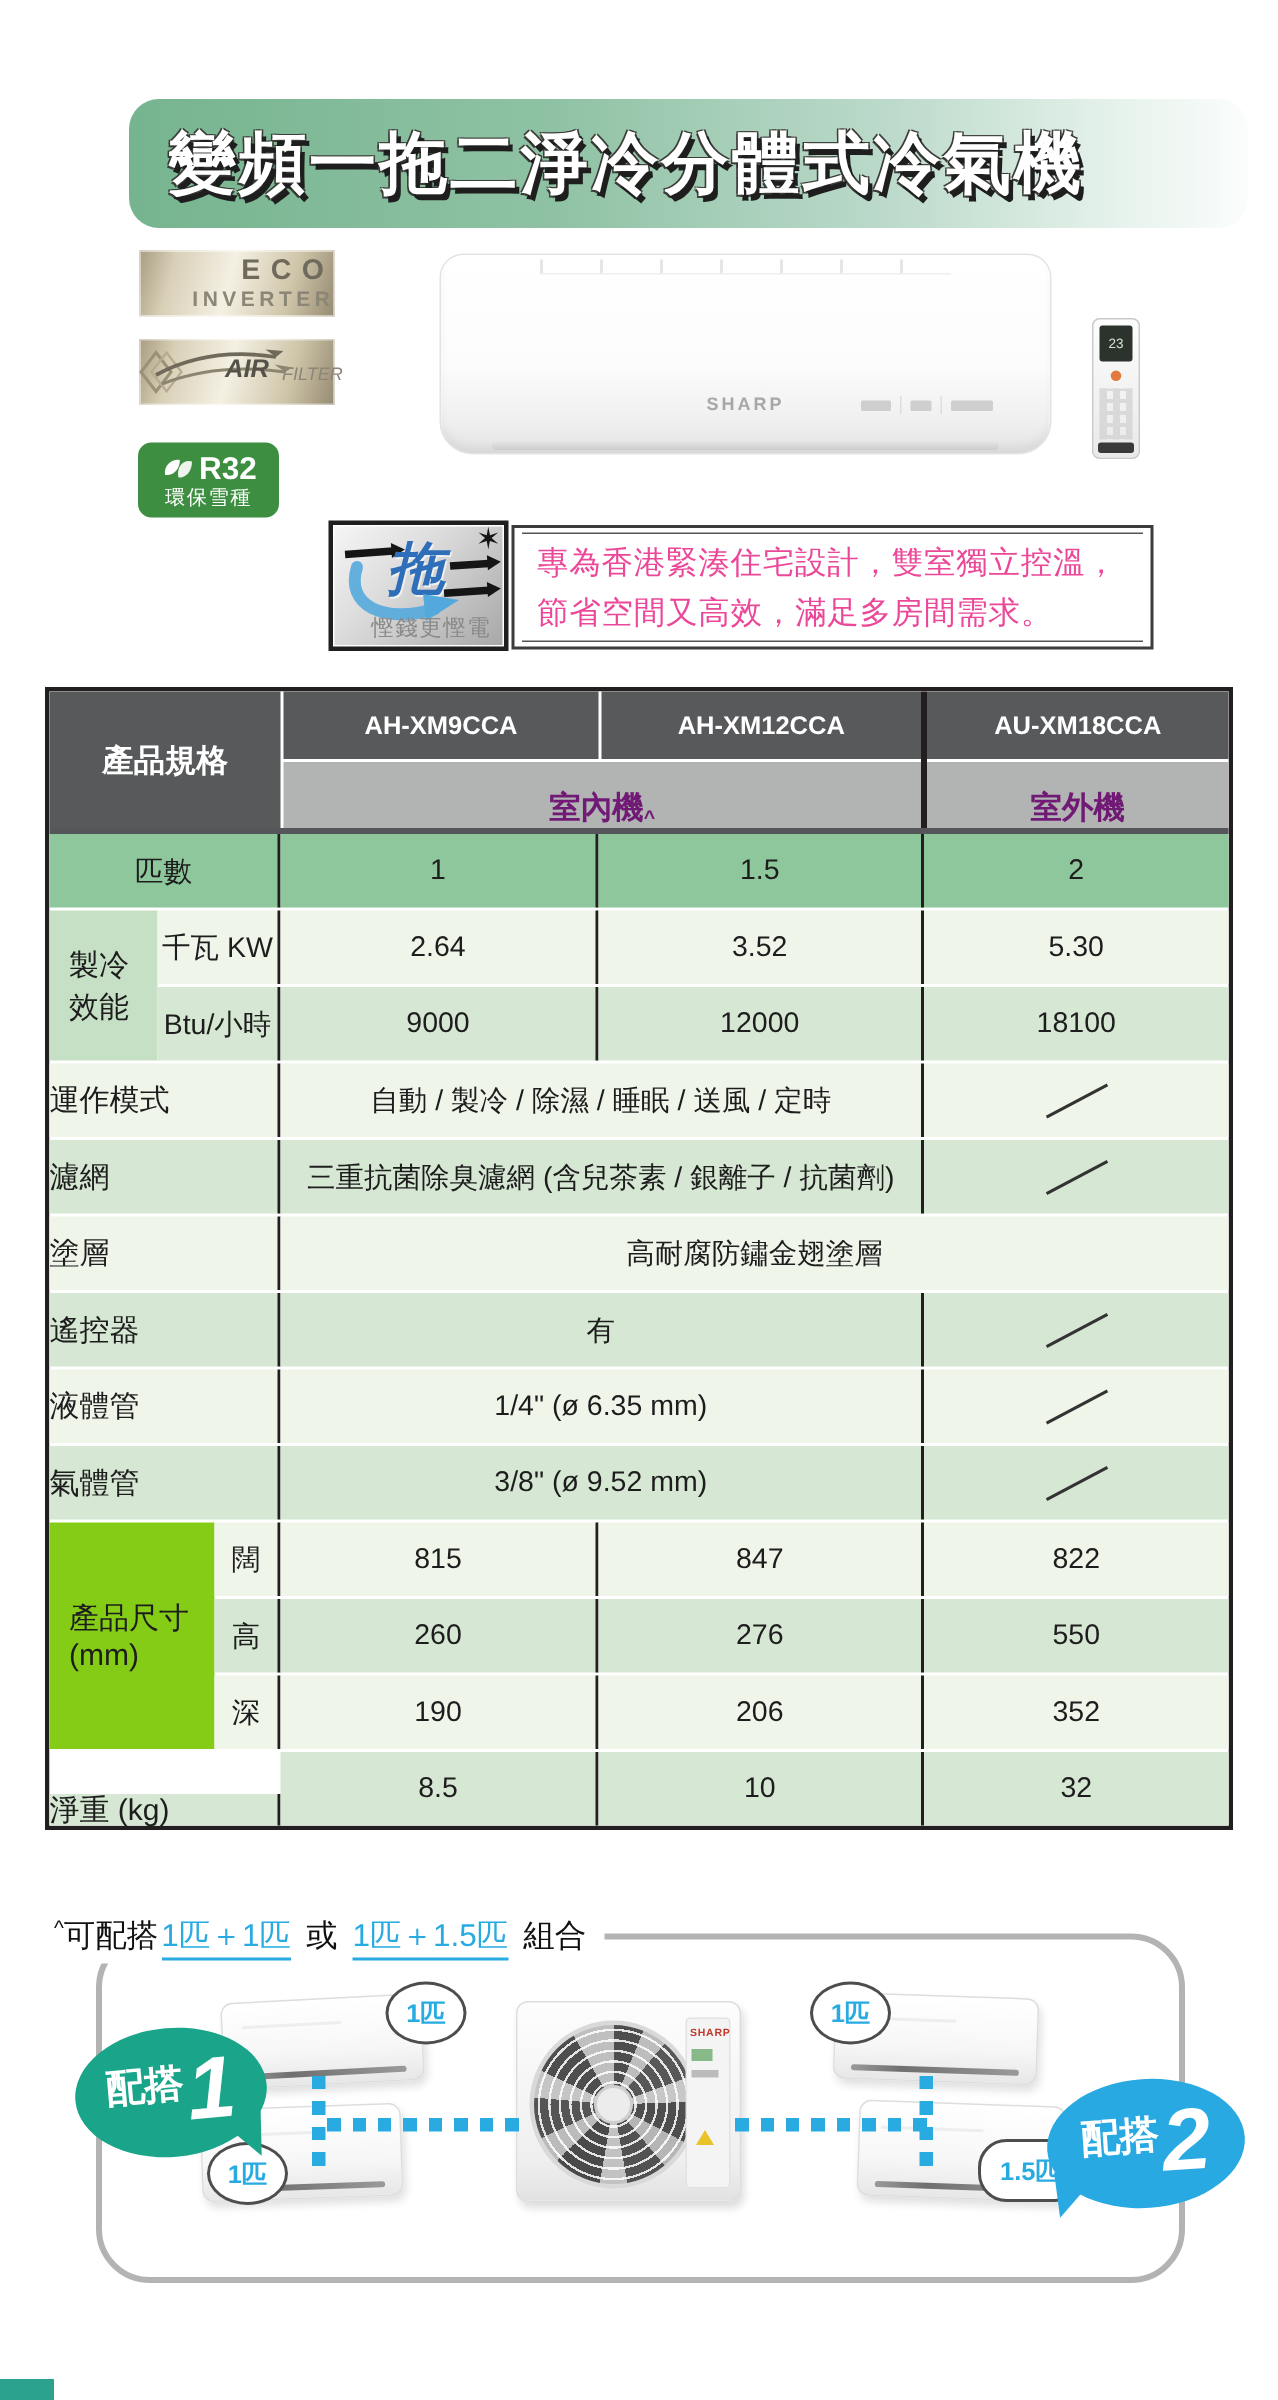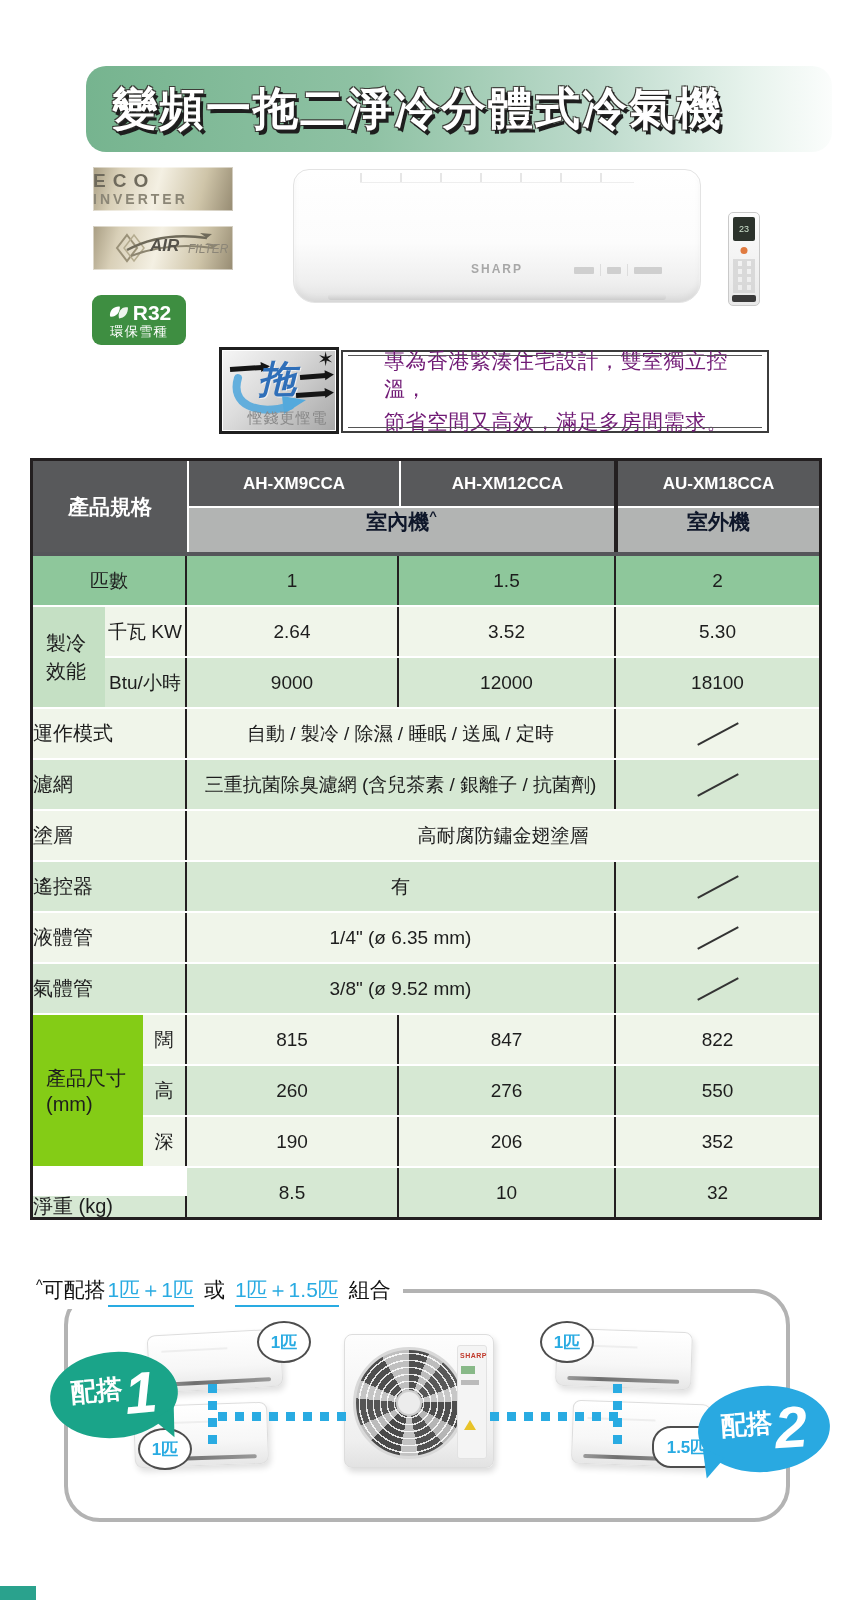--- a/index.html
+++ b/index.html
@@ -7,23 +7,23 @@
         font-family:"Liberation Sans","DejaVu Sans",sans-serif;color:#1b1b1b;}
 
   
   .banner{position:absolute;left:86px;top:66px;width:746px;height:86px;border-radius:20px;
     background:linear-gradient(90deg,#76b48f 0%,#8fc2a4 38%,#bcdacb 68%,#e9f4ee 90%,#fbfdfc 100%);}
   .banner-text{position:absolute;left:26px;top:50%;transform:translateY(-50%);
     font-size:45px;font-weight:bold;color:#fff;letter-spacing:2px;white-space:nowrap;
     text-shadow:3px 4px 0 #1e1e1e,-1px -1px 0 #3c3c38,1px -1px 0 #3c3c38,-1px 1px 0 #3c3c38,1px 1px 0 #3c3c38;}
 
   
-  .metal{position:absolute;left:93px;width:140px;height:44px;
+  .metal{position:absolute;left:93px;width:130px;height:44px;
     background:linear-gradient(105deg,#a89d82 0%,#d9d0b8 18%,#f4f0e3 46%,#cfc5a9 76%,#968b72 100%);
-    box-shadow:inset 0 0 0 1px rgba(255,255,255,.5);display:flex;flex-direction:column;align-items:flex-start;justify-content:center;}
+    box-shadow:inset 0 0 0 1px rgba(255,255,255,.5);display:flex;flex-direction:column;align-items:flex-end;justify-content:center;}
   .eco-l1{font-size:19px;font-weight:bold;letter-spacing:7px;color:#6f6a5c;line-height:20px;}
   .eco-l2{font-size:14px;font-weight:bold;letter-spacing:3px;color:#8b8676;line-height:16px;}
   .airbadge{position:relative;}
   .air-word{position:absolute;left:57px;top:10px;font-style:italic;font-weight:bold;font-size:17px;color:#55524a;}
   .filter-word{position:absolute;left:95px;top:16px;font-style:italic;font-size:12px;color:#8c8678;}
   .r32{position:absolute;left:92px;top:295px;width:94px;height:50px;background:#3e8e41;border-radius:9px;
     display:flex;flex-direction:column;align-items:center;justify-content:center;color:#fff;}
   .r32-top{display:flex;align-items:center;gap:2px;font-size:21px;font-weight:bold;line-height:22px;}
   .r32-sub{font-size:13.5px;letter-spacing:1px;line-height:15px;}
 
@@ -63,33 +63,33 @@
   .tuo-s2{left:78px;top:24px;width:26px;transform:rotate(-4deg);}
   .tuo-s3{left:74px;top:42px;width:30px;transform:rotate(-4deg);}
   .tuo-char{position:absolute;left:36px;top:4px;font-size:38px;font-weight:bold;font-style:italic;color:#2f6fb9;
     text-shadow:1px 1px 0 #f0f0f0;}
   .tuo-caption{position:absolute;left:0;right:0;bottom:3px;text-align:center;font-size:15px;color:#8a8a8a;letter-spacing:1px;padding-left:17px;}
   .desc-box{position:absolute;left:341px;top:350px;width:428px;height:83px;box-sizing:border-box;
     border:2px solid #3c3c3c;background:#fff;display:flex;flex-direction:column;justify-content:center;
     padding:0 0 0 15px;gap:5px;}
   .desc-box::before{content:"";position:absolute;left:5px;right:5px;top:3px;bottom:3px;
     border-top:1px solid #555;border-bottom:1px solid #555;pointer-events:none;}
-  .desc-line{font-size:21px;color:#701a75;letter-spacing:.5px;margin-left:26px;}
+  .desc-line{font-size:21px;color:#ec4899;letter-spacing:.5px;}
 
   
   .spec-table{position:absolute;left:30px;top:458px;width:792px;box-sizing:border-box;
     border:3px solid #231f20;background:#fff;}
   .thead{position:relative;height:95px;background:#fff;}
   .hcell{position:absolute;background:#58595b;color:#fff;font-weight:bold;display:flex;align-items:center;justify-content:center;box-sizing:border-box;}
   .hcorner{left:0;top:0;width:154px;height:91px;font-size:21px;}
   .hm1{left:156px;top:0;width:210px;height:45px;font-size:17px;}
   .hm2{left:368px;top:0;width:213px;height:45px;font-size:17px;}
   .hm3{left:585px;top:0;width:201px;height:45px;font-size:17px;}
-  .hsub{position:absolute;top:47px;height:44px;background:#b2b4b3;color:#0f172a;font-weight:bold;font-size:21px;
-    display:flex;align-items:flex-start;justify-content:center;}
+  .hsub{position:absolute;top:47px;height:44px;background:#b2b4b3;color:#701a75;font-weight:bold;font-size:21px;
+    display:flex;align-items:flex-end;justify-content:center;}
   .hindoor{left:156px;width:425px;}
   .houtdoor{left:585px;width:201px;}
   .hdivider{position:absolute;left:581px;top:0;width:4px;height:91px;background:#231f20;}
   .hstrip{position:absolute;left:0;bottom:0;width:100%;height:4px;background:#55565a;}
   .tbody{display:grid;grid-template-columns:72px 38px 44px 212px 217px 203px;grid-auto-rows:49px;row-gap:2px;background:#fff;}
   .cell{box-sizing:border-box;display:flex;align-items:center;justify-content:center;font-size:19px;color:#1d1d1d;}
   .cell.lab{justify-content:flex-start;font-size:20px;}
   .cell.ctr{justify-content:center;padding-left:0;}
   .bk{border-right:2px solid #231f20;}     
   .bg-strong{background:#8ec79b;}

